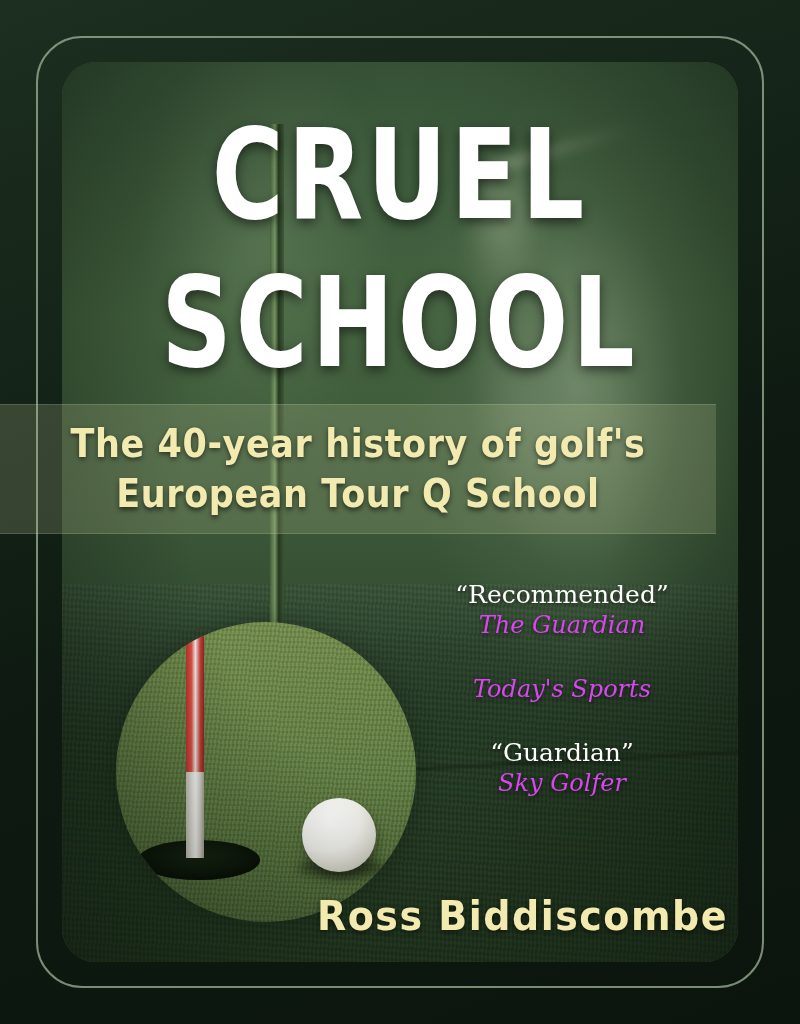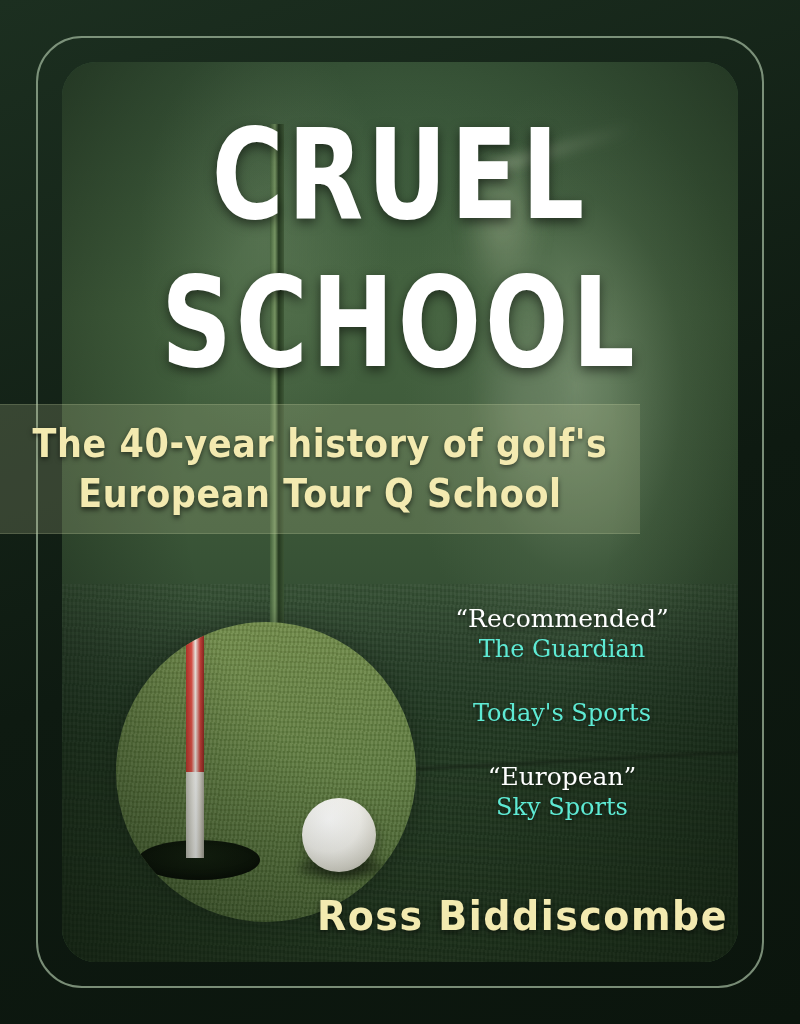--- a/index.html
+++ b/index.html
@@ -233,21 +233,21 @@
     transform-origin: top center;
   }
   .title-line-1 { margin-bottom: 42px; }
   .title-line-2 { font-size: 98px; }
 
   
   .subtitle-band {
     position: absolute;
     left: 0;
     top: 404px;
-    width: 640px;
+    width: 716px;
     height: 128px;
     background: rgba(186, 196, 150, 0.22);
     border-top: 1px solid rgba(215,225,180,.18);
     border-bottom: 1px solid rgba(215,225,180,.18);
     z-index: 7;
     display: flex;
     align-items: center;
     justify-content: center;
   }
   .subtitle {
@@ -259,41 +259,42 @@
     line-height: 1.32;
     letter-spacing: .6px;
     text-shadow: 0 2px 5px rgba(0,0,0,.55);
     transform: scaleY(1.1);
   }
 
   
   .quotes {
     position: absolute;
     right: 88px;
-    top: 604px;
+    top: 580px;
     width: 300px;
     text-align: center;
     z-index: 7;
     color: #ffffff;
   }
   .quote-item { margin-bottom: 34px; }
   .quote-text {
     display: block;
     font-family: "DejaVu Serif", serif;
     font-size: 25px;
     line-height: 1.2;
     color: #ffffff;
     text-shadow: 0 2px 5px rgba(0,0,0,.6);
   }
   .quote-src {
     display: block;
     font-family: "DejaVu Serif", serif;
+    font-style: italic;
     font-size: 24px;
     line-height: 1.25;
-    color: #5eead4;
+    color: #d946ef;
     text-shadow: 0 2px 5px rgba(0,0,0,.6);
   }
 
   
   .author {
     position: absolute;
     right: 72px;
     bottom: 86px;
     z-index: 7;
     font-family: "DejaVu Sans", sans-serif;
@@ -349,20 +350,20 @@
 
   <div class="quotes">
     <div class="quote-item">
       <span class="quote-text">“Recommended”</span>
       <span class="quote-src">The Guardian</span>
     </div>
     <div class="quote-item">
       <span class="quote-src">Today's Sports</span>
     </div>
     <div class="quote-item">
-      <span class="quote-text">“European”</span>
-      <span class="quote-src">Sky Sports</span>
+      <span class="quote-text">“Guardian”</span>
+      <span class="quote-src">Sky Golfer</span>
     </div>
   </div>
 
   <div class="author">Ross Biddiscombe</div>
 
 </div>
 
 </body></html>

